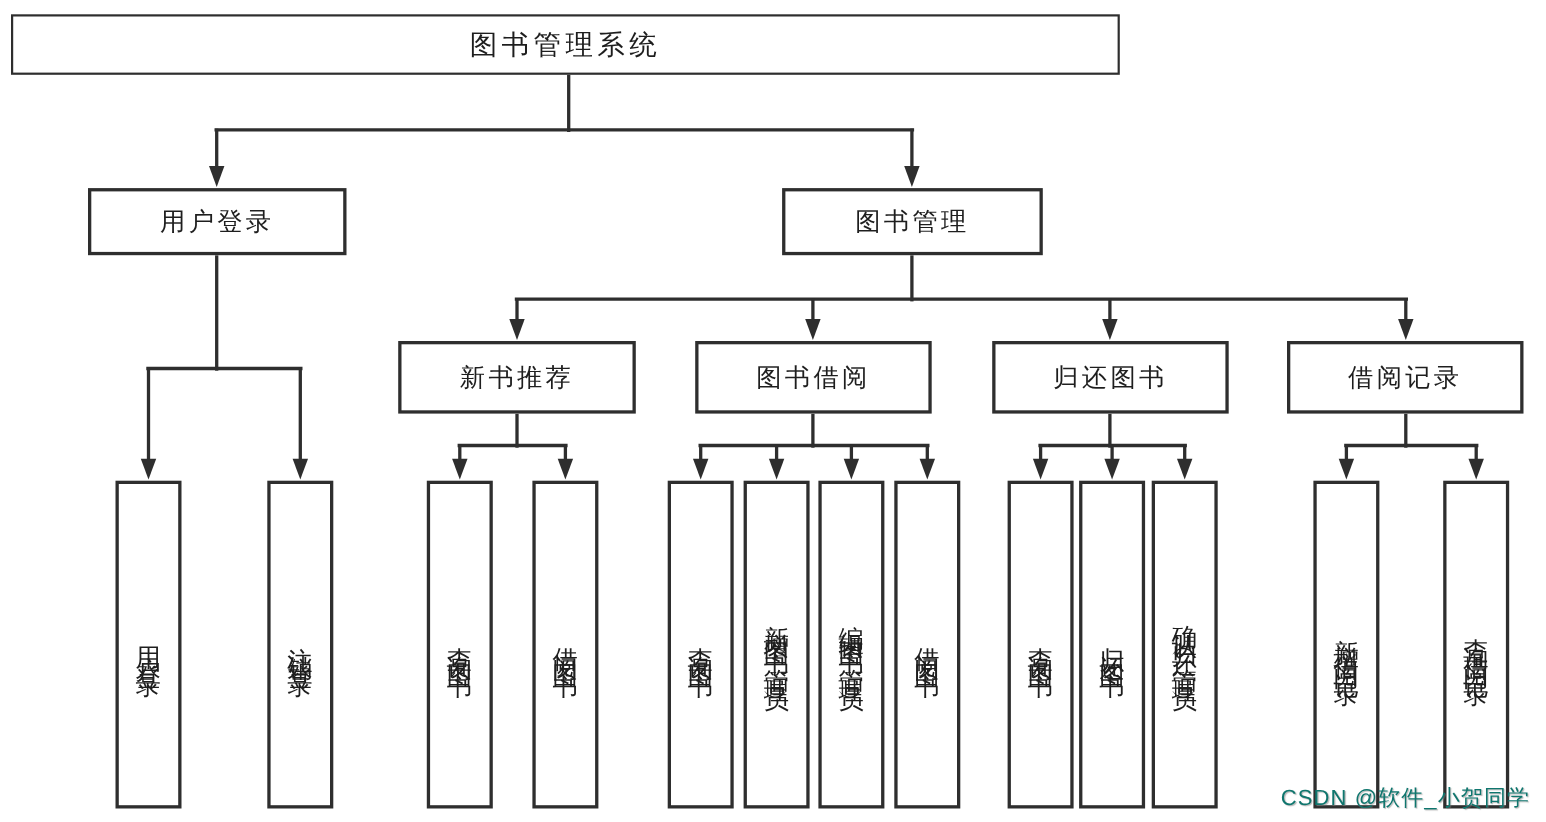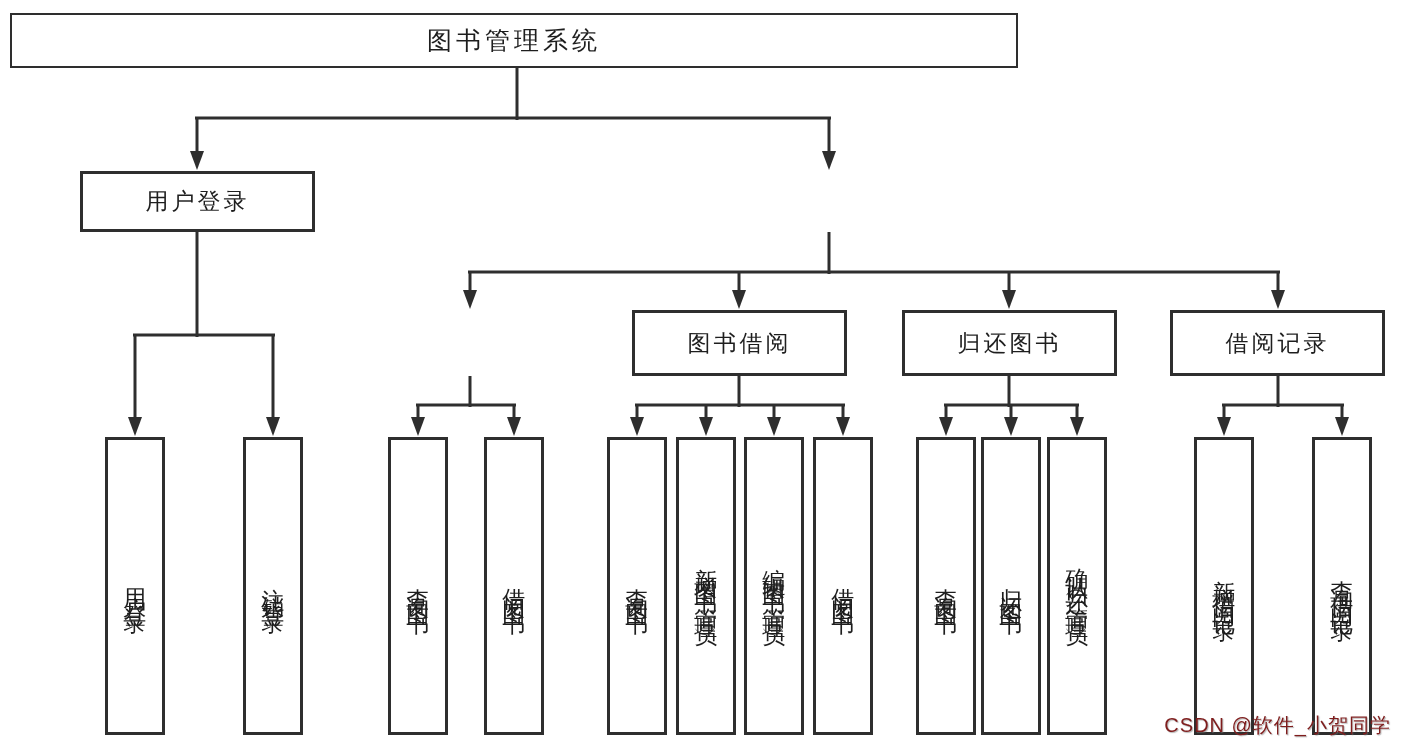--- a/index.html
+++ b/index.html
@@ -17,21 +17,21 @@
   .root{left:10px;top:13px;width:1008px;height:55px;border-width:2px;font-size:25px;letter-spacing:4px;}
   .lvl2{top:171px;height:61px;}
   .lvl3{top:310px;height:66px;font-size:23px;}
   .vbox{top:437px;height:298px;width:60px;}
   .vtext{
     writing-mode:vertical-rl;text-orientation:mixed;
     font-size:23px;letter-spacing:8px;line-height:1.15;color:#1e1e1e;white-space:nowrap;
   }
   .watermark{
     position:absolute;right:14px;bottom:8px;font-size:20px;letter-spacing:1px;
-    color:#7f1d1d;text-shadow:1px 1px 1px rgba(120,120,120,0.55);
+    color:#0f766e;text-shadow:1px 1px 1px rgba(120,120,120,0.55);
   }
 </style>
 </head>
 <body>
 
 <div class="canvas">
 
   <svg class="connectors" viewBox="0 0 1405 747" stroke="#2e2e2e" stroke-width="3" fill="#2e2e2e">
 
     <g>
@@ -104,21 +104,23 @@
       <line x1="1224" y1="404" x2="1224" y2="419"></line>
       <polygon points="1217,417 1231,417 1224,436" stroke="none"></polygon>
       <line x1="1342" y1="404" x2="1342" y2="419"></line>
       <polygon points="1335,417 1349,417 1342,436" stroke="none"></polygon>
     </g>
   </svg>
 
   <div class="node hbox root">图书管理系统</div>
 
   <div class="node hbox lvl2" style="left:80px;width:235px;">用户登录</div>
+  <div class="node hbox lvl2" style="left:711px;width:237px;">图书管理</div>
 
+  <div class="node hbox lvl3" style="left:362px;width:216px;">新书推荐</div>
   <div class="node hbox lvl3" style="left:632px;width:215px;text-align:center;">图书借阅</div>
   <div class="node hbox lvl3" style="left:902px;width:215px;">归还图书</div>
   <div class="node hbox lvl3" style="left:1170px;width:215px;">借阅记录</div>
 
   <div class="node vbox" style="left:105px;">
     <span class="vtext">用户登录</span>
   </div>
   <div class="node vbox" style="left:243px;">
     <span class="vtext">注销登录</span>
   </div>

